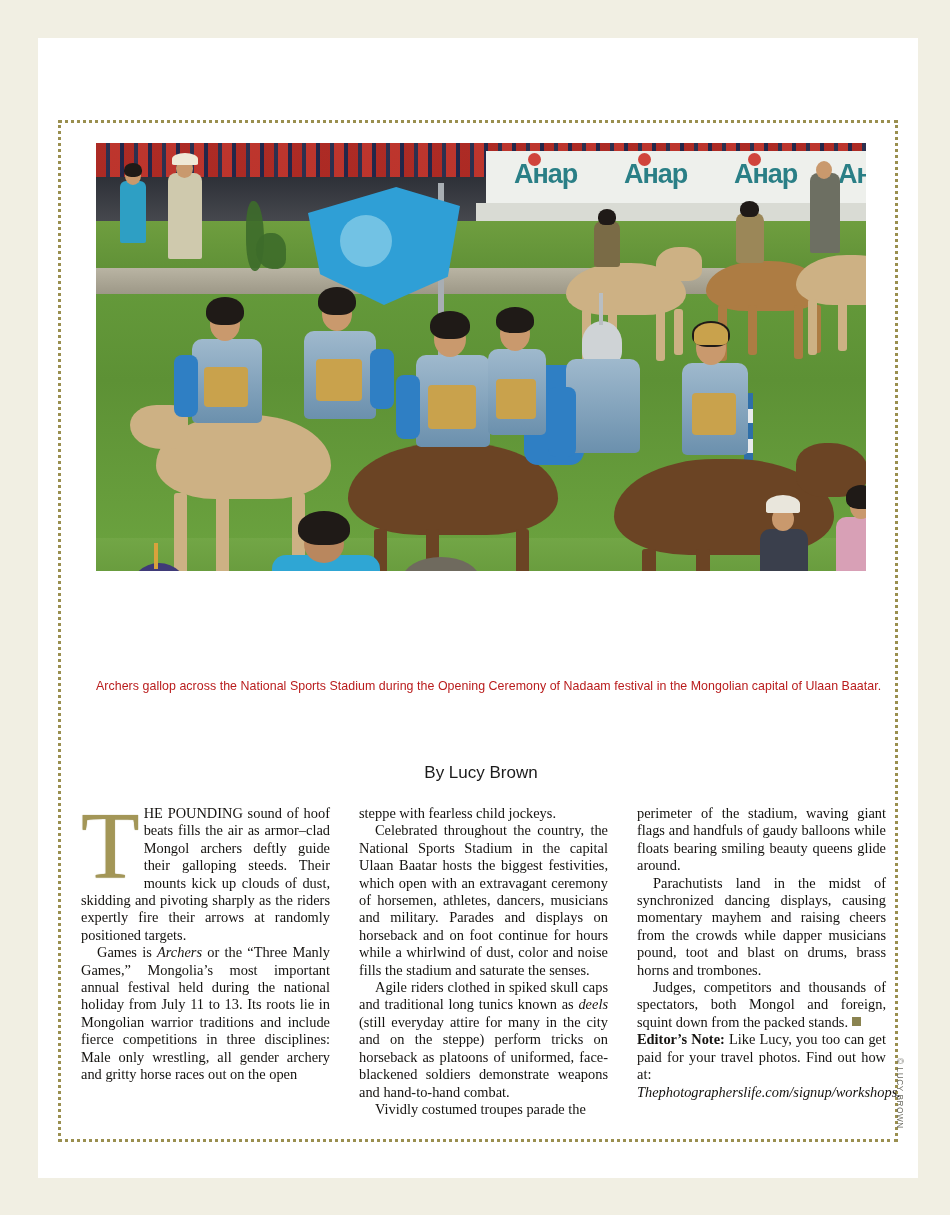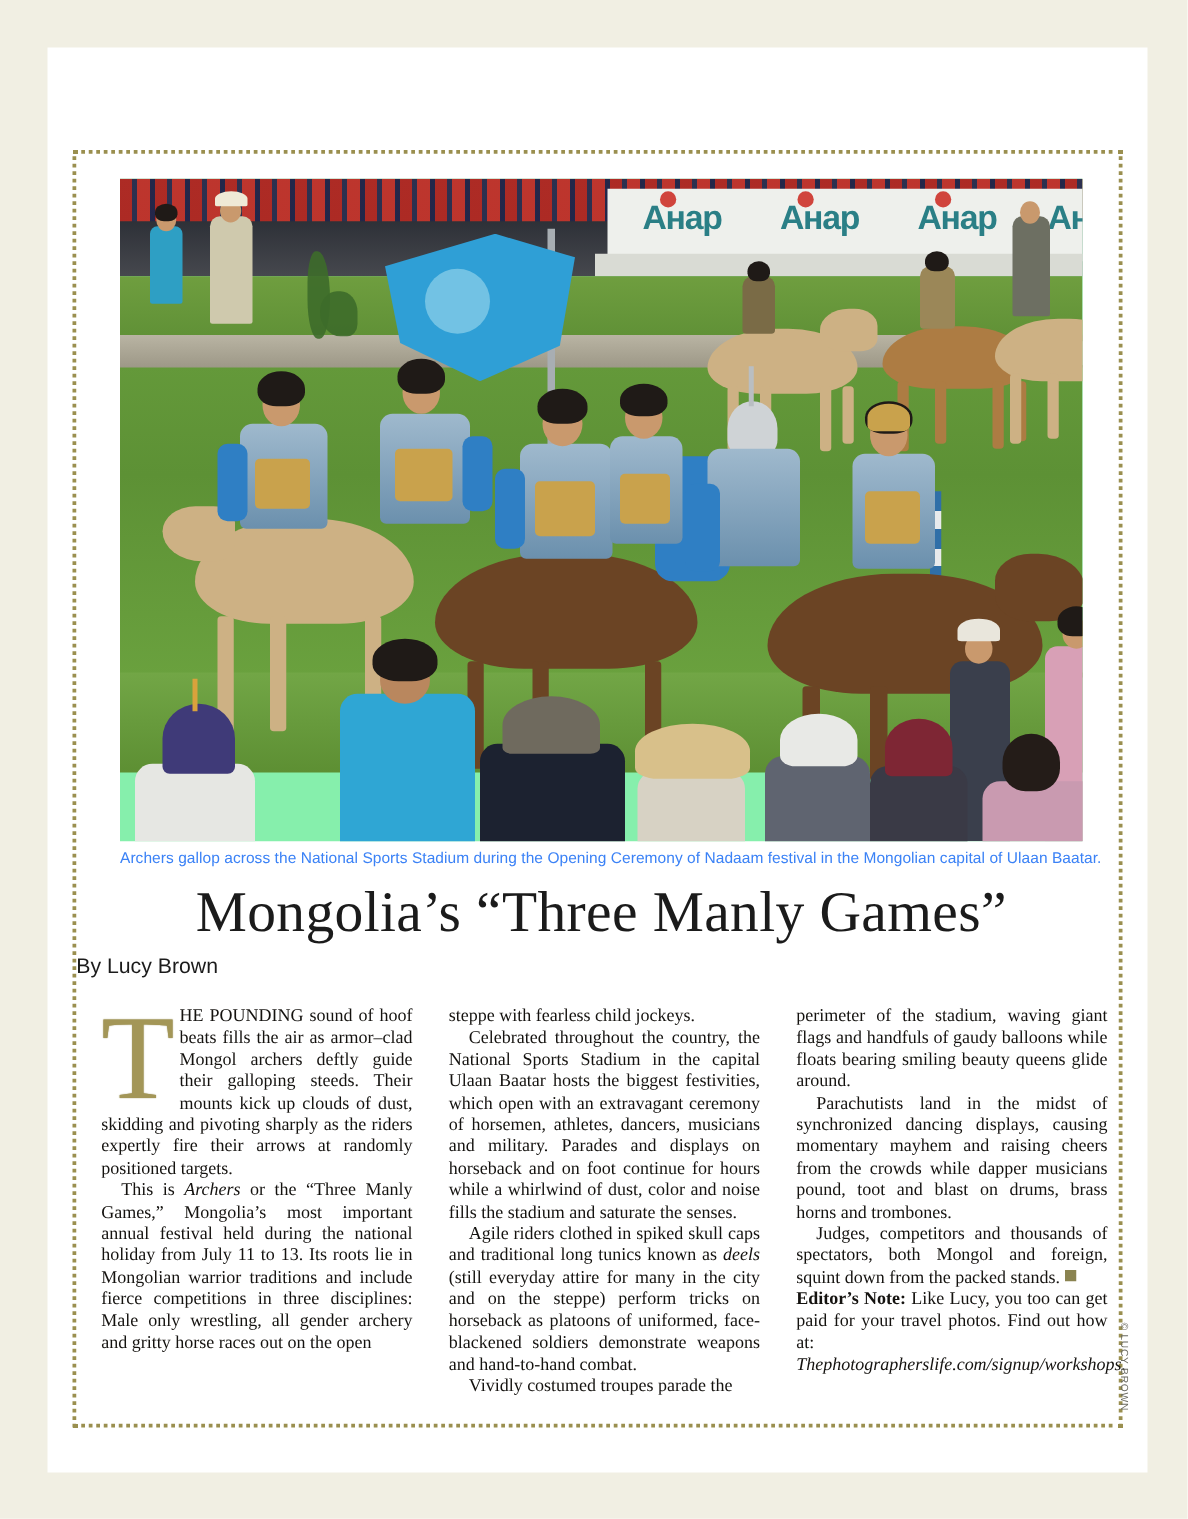--- a/index.html
+++ b/index.html
@@ -32,23 +32,23 @@
     position:absolute;
     left:20px; top:82px;
     width:840px; height:1022px;
     border:3px dotted #9a8f4f;
   }
 
   
   #photo {
     position:absolute;
     left:35px; top:20px;
-    width:770px; height:530px;
+    width:770px; height:428px;
     overflow:hidden;
-    background:#86efac;
+    background:#000000;
   }
   .ph { position:absolute; }
   
   .band-top { left:0; top:0; width:100%; height:78px;
      background:linear-gradient(180deg,#3a3d44 0%,#2c2f36 40%,#46484e 100%); }
   .band-red { left:0; top:0; width:100%; height:34px;
      background:repeating-linear-gradient(90deg,
        #b32a23 0px,#b32a23 10px,#2c3050 10px,#2c3050 14px,
        #c4352c 14px,#c4352c 24px,#23264a 24px,#23264a 28px); opacity:.95;}
   .band-white { left:390px; top:8px; width:385px; height:58px;
@@ -85,33 +85,33 @@
   .crowdbody { position:absolute; border-radius:14px 14px 0 0; }
   .hat { position:absolute; border-radius:50% 50% 10% 10%; }
   .striped-pole { position:absolute; width:9px;
      background:repeating-linear-gradient(180deg,#2f6fa8 0 16px,#e8eaec 16px 30px); }
   .tree { position:absolute; background:#3d6b2a; border-radius:50% 50% 30% 60%; opacity:.9;}
 
   
   #caption {
     position:absolute; left:35px; top:556px; width:790px;
     font-family:"Liberation Sans", sans-serif;
-    font-size:12.4px; color:#3b82f6; letter-spacing:.05px;
+    font-size:12.4px; color:#b91c1c; letter-spacing:.05px;
   }
 
   
   #headline {
     position:absolute; left:0; top:580px; width:840px;
     text-align:center;
     font-family:"Liberation Serif", serif;
     font-size:46px; color:#1b1b1b; letter-spacing:.3px;
   }
   #byline {
     position:absolute; left:0; top:640px; width:840px;
-    text-align:left;
+    text-align:center;
     font-family:"Liberation Sans", sans-serif;
     font-size:17px; color:#1b1b1b;
   }
 
   
   #cols { position:absolute; left:20px; top:682px; width:806px; height:310px; }
   .col { position:absolute; top:0; width:249px; font-size:14.4px; line-height:17.4px;
          color:#14120f; text-align:justify; text-justify:inter-word; }
   #col1 { left:0; }
   #col2 { left:278px; }
@@ -300,31 +300,30 @@
 
       <div class="crowdbody" style="left:600px; top:470px; width:78px; height:62px; background:#3a3a46;"></div>
       <div class="hat" style="left:612px; top:432px; width:54px; height:46px; background:#7e2634;"></div>
 
       <div class="crowdbody" style="left:690px; top:482px; width:100px; height:50px; background:#c99ab0;"></div>
       <div class="hair" style="left:706px; top:444px; width:46px; height:46px; background:#241c18;"></div>
     </div>
 
     <div id="caption">Archers gallop across the National Sports Stadium during the Opening Ceremony of Nadaam festival in the Mongolian capital of Ulaan Baatar.</div>
 
-    <div id="headline">Mongolia’s “Three Manly Games”</div>
     <div id="byline">By Lucy Brown</div>
 
     <div id="cols">
 
       <div class="col" id="col1">
         <p>
           <span class="dropcap">T</span><span class="sc">HE POUNDING</span><span> sound of hoof beats fills the air as armor–clad Mongol archers deftly guide their galloping steeds. Their mounts kick up clouds of dust, skidding and pivoting sharply as the riders expertly fire their arrows at randomly positioned targets.</span>
         </p>
         <p class="ind">
-          <span>This is </span><i>Archers</i><span> or the “Three Manly Games,” Mongolia’s most important annual festival held during the national holiday from July 11 to 13. Its roots lie in Mongolian warrior traditions and include fierce competitions in three disciplines: Male only wrestling, all gender archery and gritty horse races out on the open</span>
+          <span>Games is </span><i>Archers</i><span> or the “Three Manly Games,” Mongolia’s most important annual festival held during the national holiday from July 11 to 13. Its roots lie in Mongolian warrior traditions and include fierce competitions in three disciplines: Male only wrestling, all gender archery and gritty horse races out on the open</span>
         </p>
       </div>
 
       <div class="col" id="col3">
         <p>perimeter of the stadium, waving giant flags and handfuls of gaudy balloons while floats bearing smiling beauty queens glide around.</p>
         <p class="ind">Parachutists land in the midst of synchronized dancing displays, causing momentary mayhem and raising cheers from the crowds while dapper musicians pound, toot and blast on drums, brass horns and trombones.</p>
         <p class="ind"><span>Judges, competitors and thousands of spectators, both Mongol and foreign, squint down from the packed stands.</span><span class="endmark"></span></p>
         <p class="ednote">
           <b>Editor’s Note:</b><span> Like Lucy, you too can get paid for your travel photos. Find out how at: </span><i>Thephotographerslife.com/signup/workshops.</i>
         </p>

